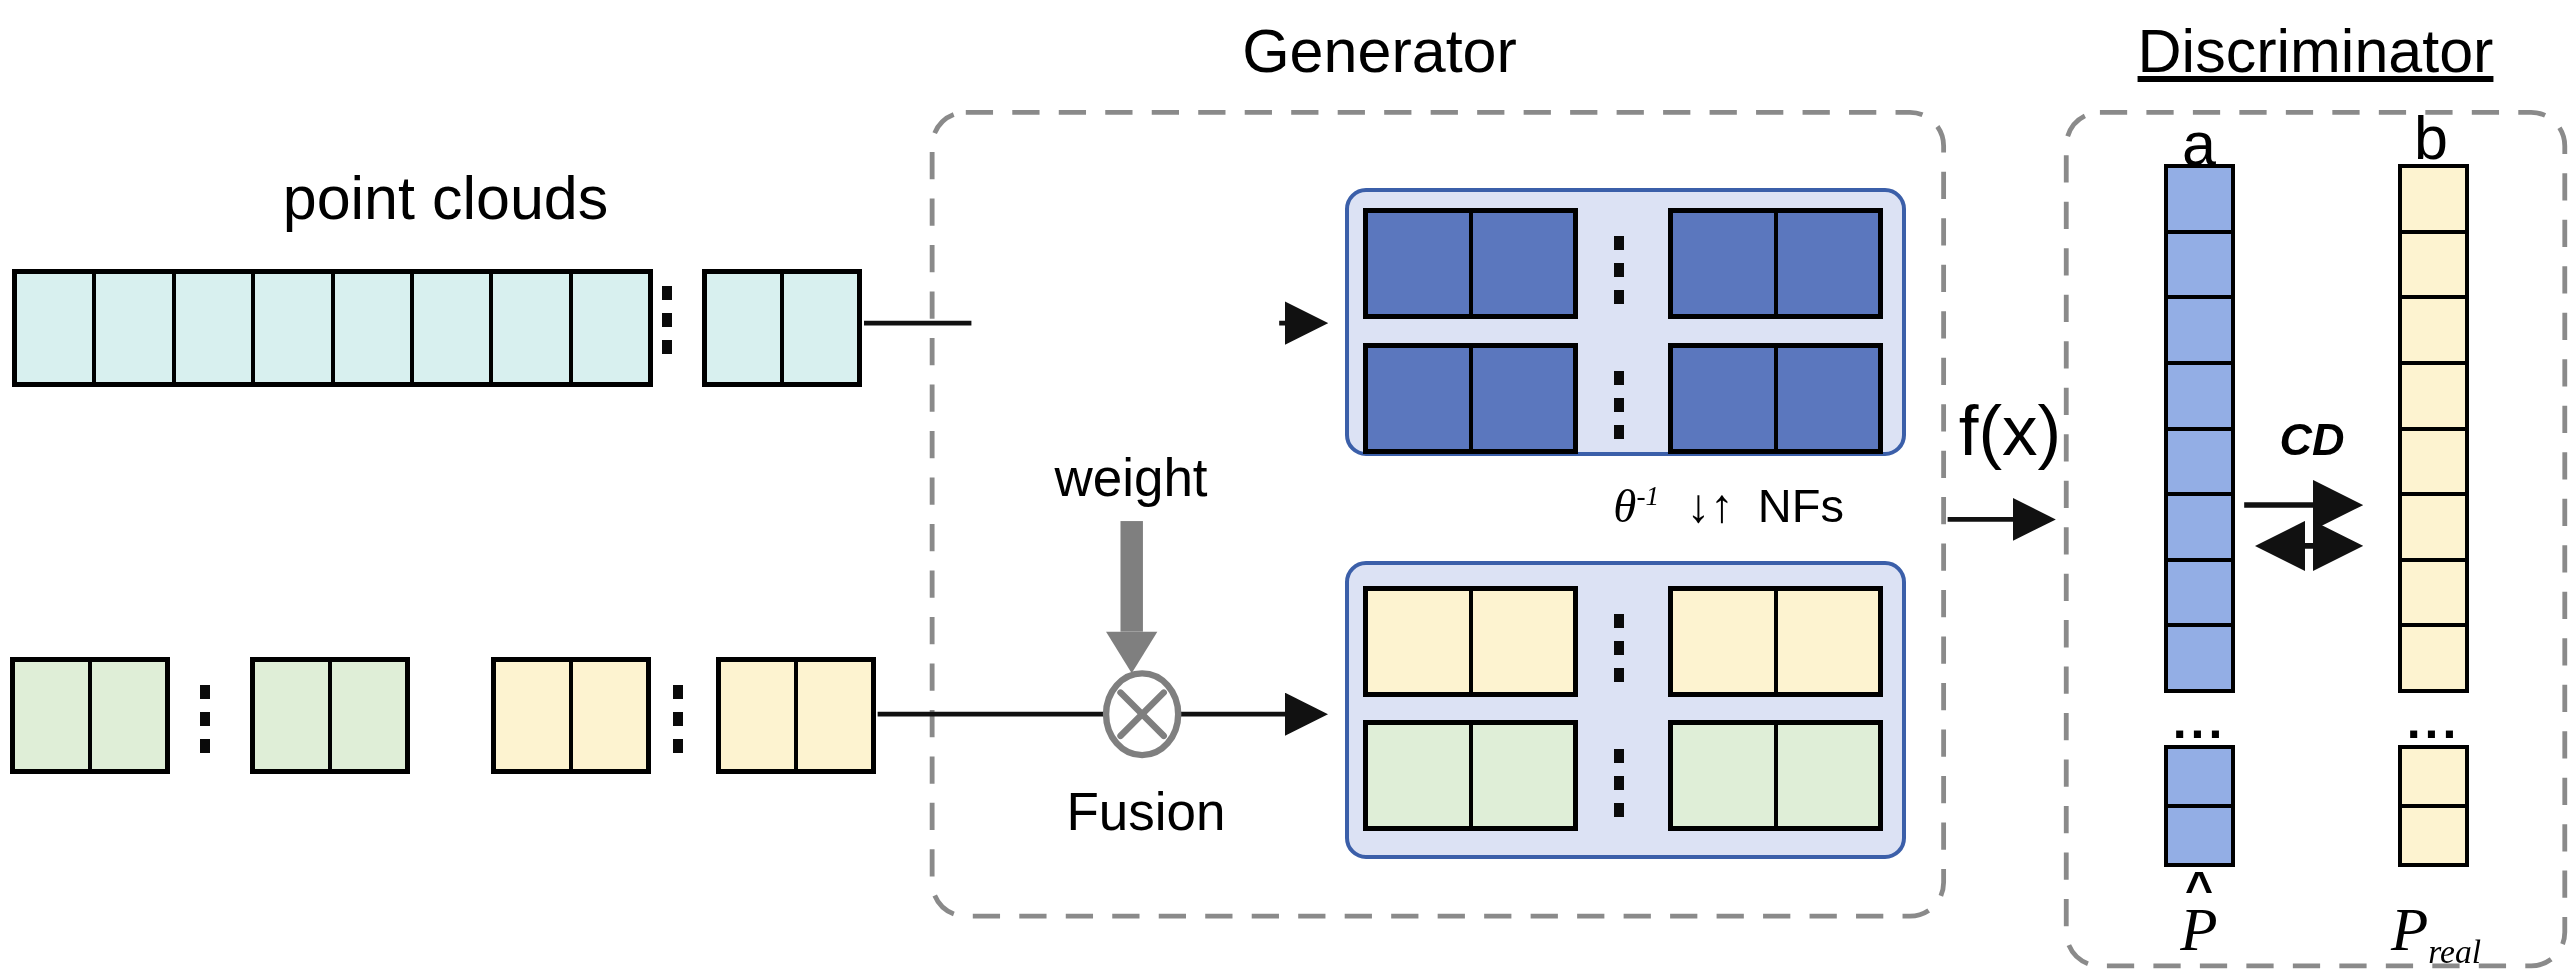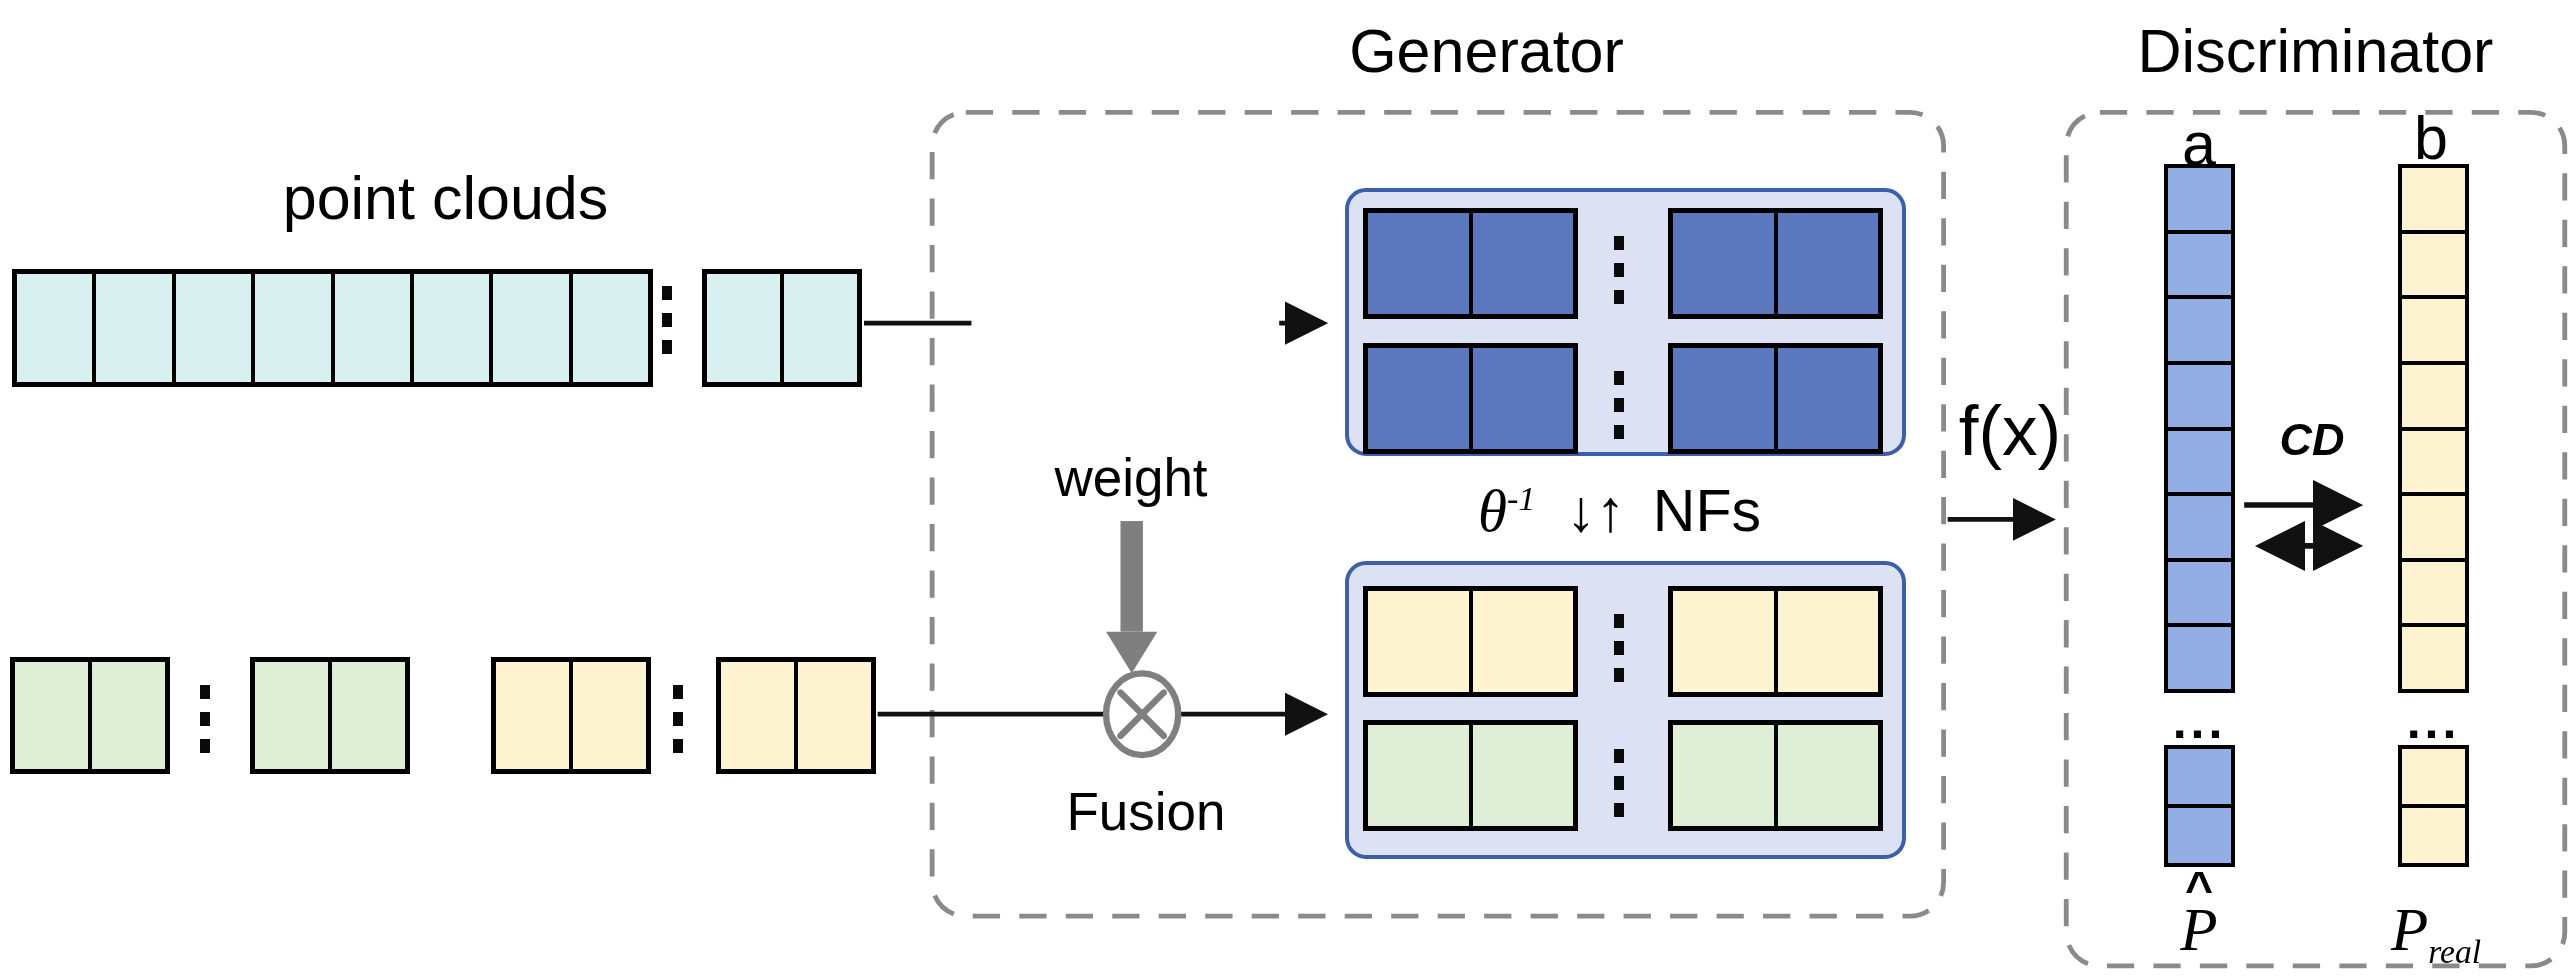--- a/index.html
+++ b/index.html
@@ -102,21 +102,21 @@
       <span class="dot"></span>
       <span class="dot"></span>
   </div>
 
   <div class="hblock c-yellow" style="left:716px;top:657px;width:160px;height:117px;">
       <div class="cell"></div>
       <div class="cell"></div>
     </div>
 
 
-  <div class="lbl title center" style="left:1246px;top:19px;width:481px;">Generator</div>
+  <div class="lbl title center" style="left:1139px;top:19px;width:481px;">Generator</div>
 
 
   <div class="lbl smalllabel center" style="left:1050px;top:784px;width:192px;">Fusion</div>
 
   <div class="lbl smalllabel center" style="left:1003px;top:450px;width:256px;">weight</div>
 
   <div class="nfcontainer" style="left:1345px;top:188px;width:561px;height:268px;">
     <div class="hblock c-blue" style="left:14.4px;top:16px;width:215px;height:111px;">
         <div class="cell"></div>
         <div class="cell"></div>
@@ -138,21 +138,21 @@
         <span class="dot"></span>
         <span class="dot"></span>
     </div>
     <div class="vdots" style="left:265px;top:179px;">
       <span class="dot"></span>
         <span class="dot"></span>
         <span class="dot"></span>
     </div>
   </div>
 
-  <div class="lbl center" style="left:1395px;top:481px;width:449px;font-size:59px;">
+  <div class="lbl center" style="left:1395px;top:481px;width:449px;font-size:47px;text-align:right;">
     <span class="serifmath">θ</span><sup class="serifmath" style="font-size:0.58em;">-1</sup>
     <span style="margin-left:14.4px;">↓↑</span>
     <span style="margin-left:11.2px;">NFs</span>
   </div>
 
   <div class="nfcontainer" style="left:1345px;top:561px;width:561px;height:298px;">
     <div class="hblock c-yellow" style="left:14.4px;top:21px;width:215px;height:111px;">
         <div class="cell"></div>
         <div class="cell"></div>
       </div>
@@ -175,21 +175,21 @@
     </div>
     <div class="vdots" style="left:265px;top:184px;">
       <span class="dot"></span>
         <span class="dot"></span>
         <span class="dot"></span>
     </div>
   </div>
 
   <div class="lbl center" style="left:1916px;top:394px;width:188px;font-size:71px;">f(x)</div>
 
-  <div class="lbl title center" style="left:2066px;top:19px;width:499px;">Discriminator</div>
+  <div class="lbl title center" style="left:2066px;top:19px;width:499px;text-decoration:underline;">Discriminator</div>
 
   <div class="lbl center" style="left:2159px;top:112px;width:80px;font-size:61px;">a</div>
   <div class="lbl center" style="left:2391px;top:106px;width:80px;font-size:61px;">b</div>
 
   <div class="vstack c-cola" style="left:2164px;top:164px;width:71px;height:529px;">
       <div class="cell"></div>
       <div class="cell"></div>
       <div class="cell"></div>
       <div class="cell"></div>
       <div class="cell"></div>

